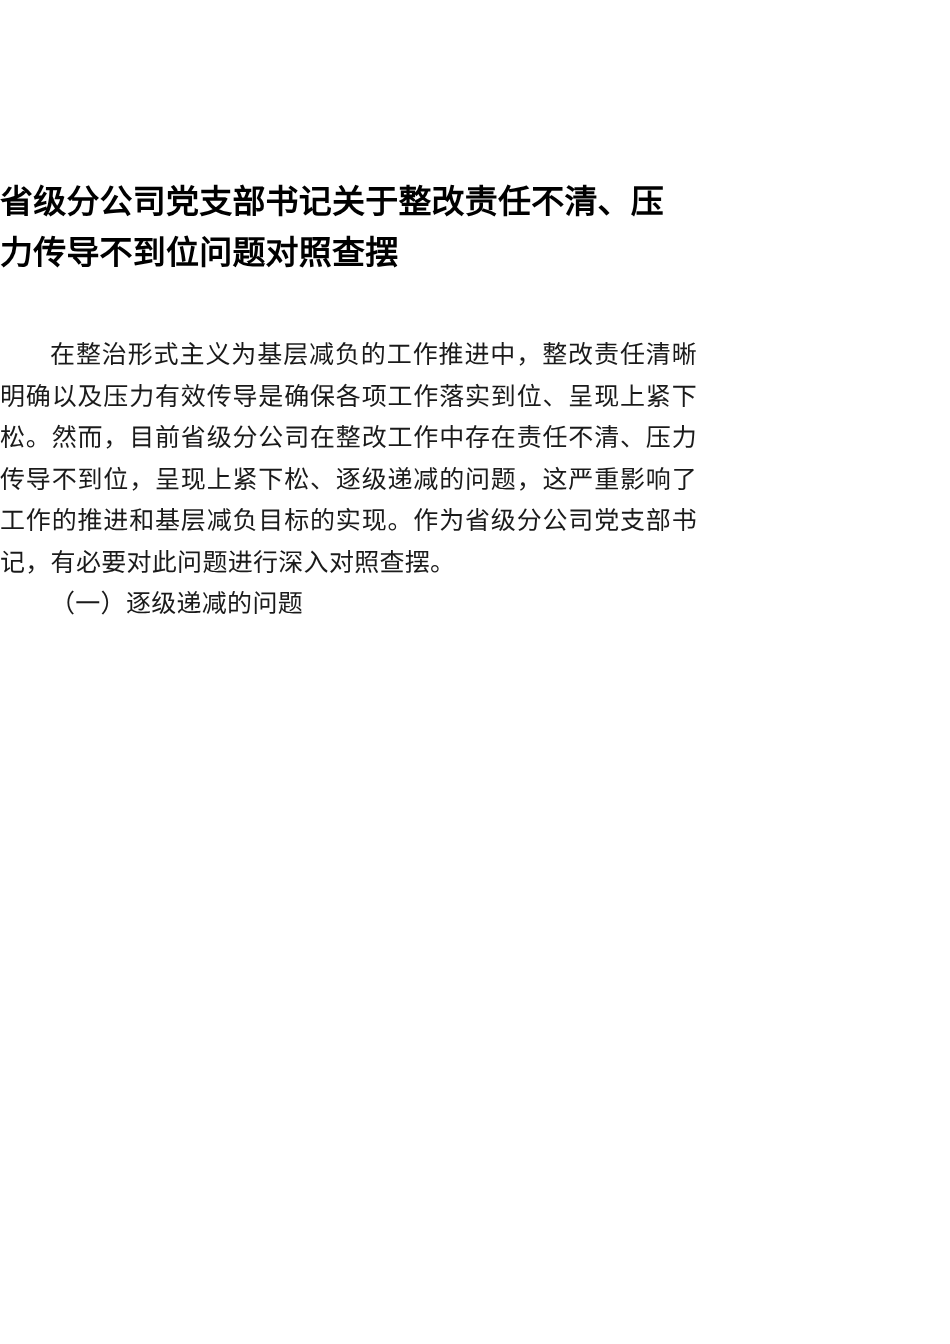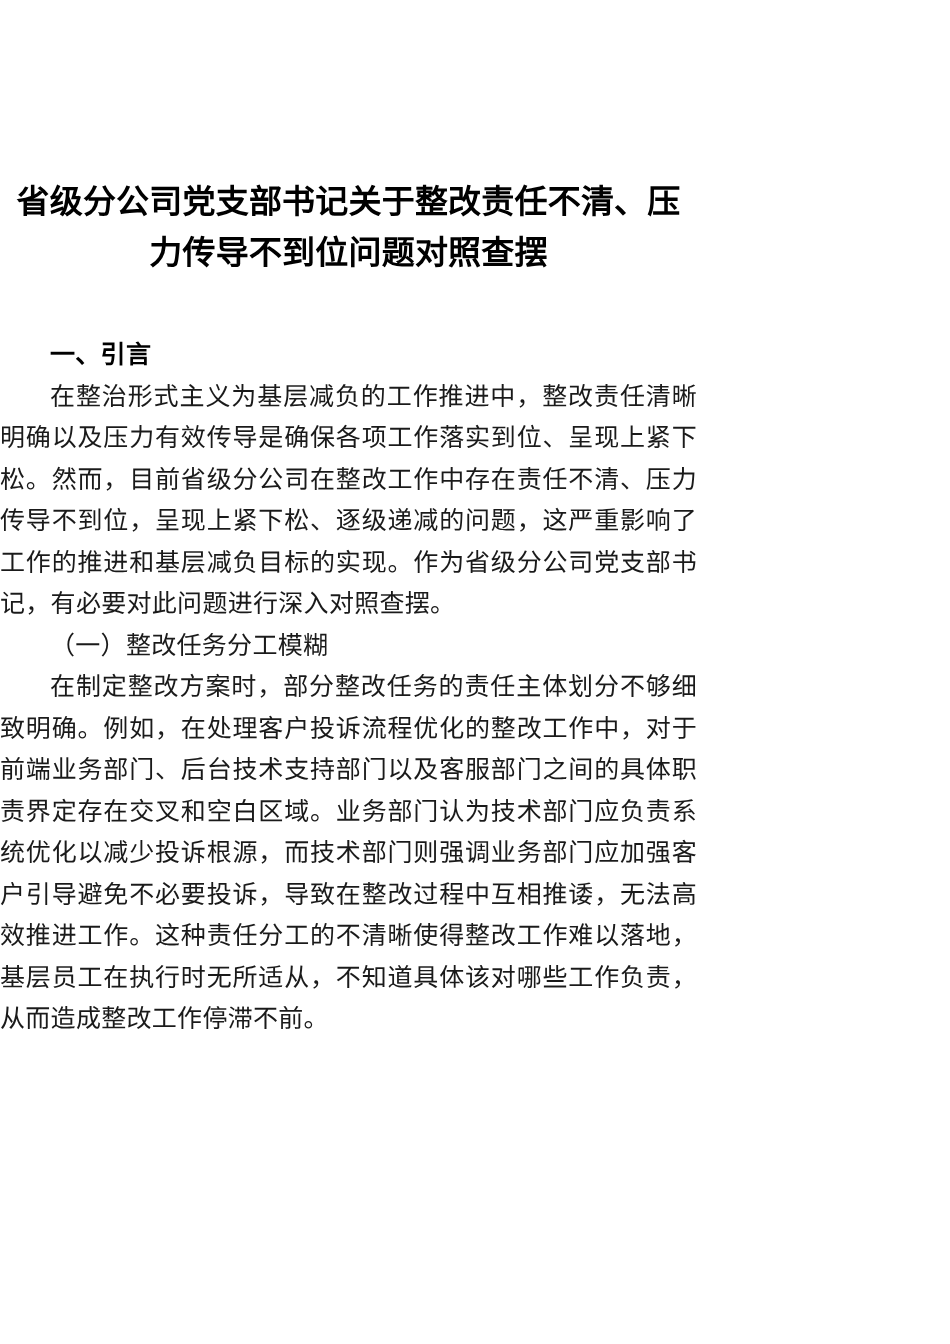--- a/index.html
+++ b/index.html
@@ -34,21 +34,20 @@
     margin: 0;
     padding: 0;
     position: absolute;
     left: 0;
     top: 176px;
     width: 697px;
     font-family: "Liberation Sans", "DejaVu Sans", sans-serif;
     font-weight: bold;
     font-size: 33px;
     line-height: 51px;
-    text-align: center;
     letter-spacing: 0.2px;
     color: #000000;
   }
 
   
   .body-flow {
     position: absolute;
     left: 0;
     top: 334px;
     width: 697px;
@@ -101,24 +100,22 @@
 </style>
 </head>
 <body>
 
 <div class="page">
 
   <h1 class="doc-title">省级分公司党支部书记关于整改责任不清、压力传导不到位问题对照查摆</h1>
 
   <div class="body-flow">
 
-    <h2 class="sec-heading">一、引言</h2>
 
     <p class="para">在整治形式主义为基层减负的工作推进中，整改责任清晰明确以及压力有效传导是确保各项工作落实到位、呈现上紧下松。然而，目前省级分公司在整改工作中存在责任不清、压力传导不到位，呈现上紧下松、逐级递减的问题，这严重影响了工作的推进和基层减负目标的实现。作为省级分公司党支部书记，有必要对此问题进行深入对照查摆。</p>
 
 
-    <p class="sub-heading">（一）整改任务分工模糊</p>
+    <p class="sub-heading">（一）逐级递减的问题</p>
 
-    <p class="para">在制定整改方案时，部分整改任务的责任主体划分不够细致明确。例如，在处理客户投诉流程优化的整改工作中，对于前端业务部门、后台技术支持部门以及客服部门之间的具体职责界定存在交叉和空白区域。业务部门认为技术部门应负责系统优化以减少投诉根源，而技术部门则强调业务部门应加强客户引导避免不必要投诉，导致在整改过程中互相推诿，无法高效推进工作。这种责任分工的不清晰使得整改工作难以落地，基层员工在执行时无所适从，不知道具体该对哪些工作负责，从而造成整改工作停滞不前。</p>
 
   </div>
 
 </div>
 
 </body></html>

